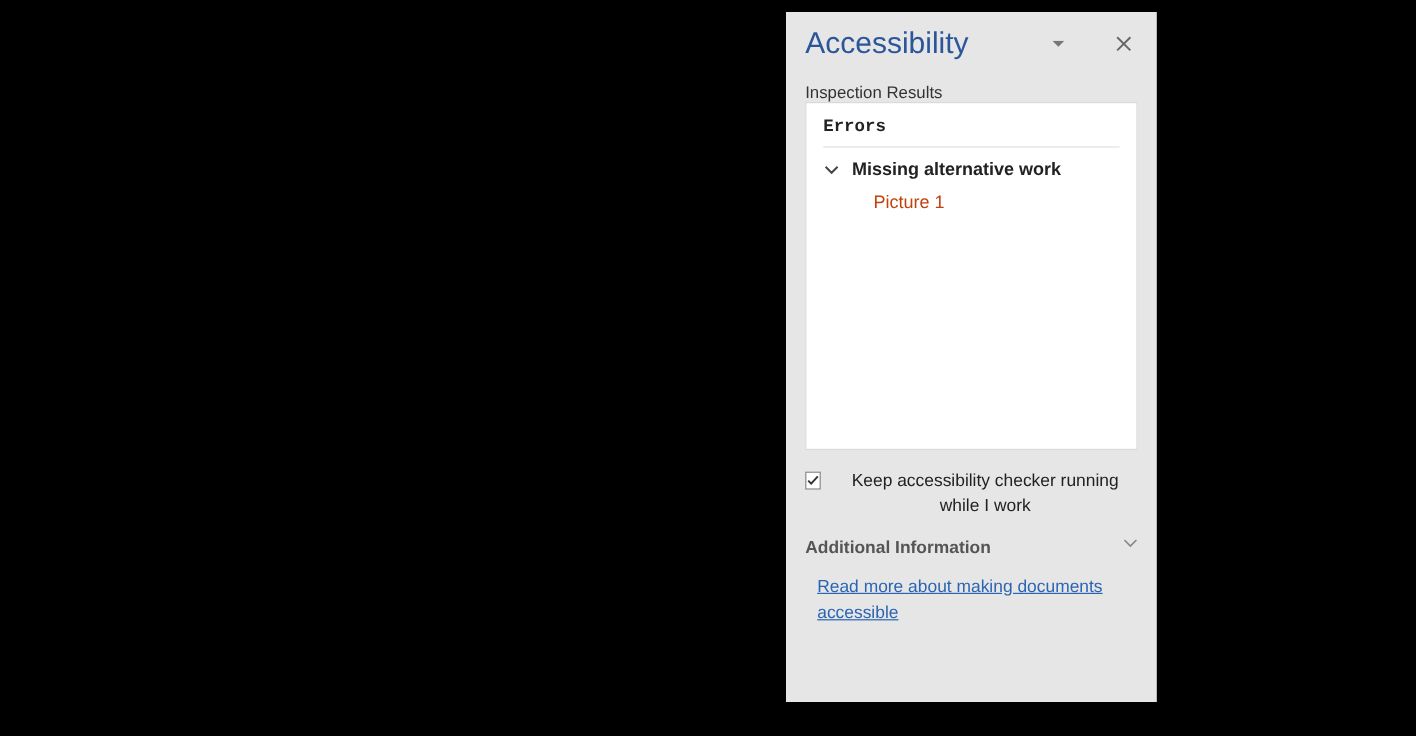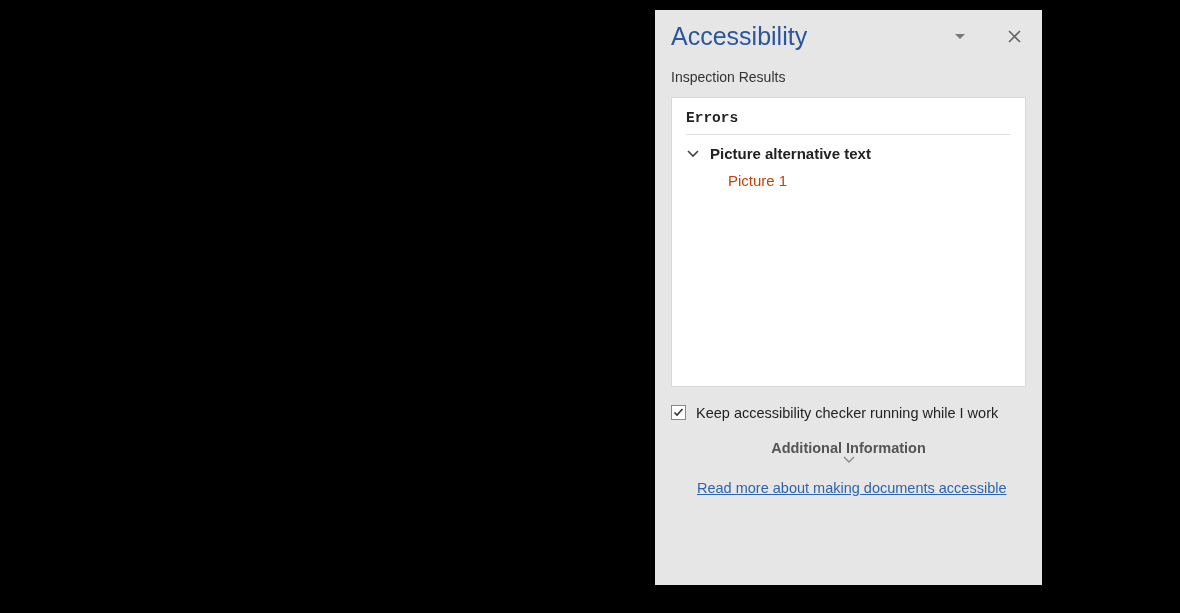--- a/index.html
+++ b/index.html
@@ -12,21 +12,21 @@
       height: 613px;
       background: #000;
       font-family: "Segoe UI", Arial, sans-serif;
       position: relative;
       overflow: hidden;
     }
     .pane {
       position: absolute;
       left: 655px;
       top: 10px;
-      width: 387px;
+      width: 309px;
       height: 575px;
       background: #e6e6e6;
       display: flex;
       flex-direction: column;
     }
     .pane-header {
       display: flex;
       align-items: center;
       padding: 12px 14px 8px 16px;
     }
@@ -45,21 +45,21 @@
       color: #666;
       cursor: pointer;
     }
     .header-icon + .header-icon {
       margin-left: 26px;
     }
     .header-icon svg {
       display: block;
     }
     .section-label {
-      padding: 10px 16px 12px 16px;
+      padding: 10px 16px 0 16px;
       font-size: 14px;
       color: #333;
     }
     .results-box {
       margin: 0 16px 10px 16px;
       background: #fff;
       border: 1px solid #d9d9d9;
       height: 290px;
       padding: 10px 14px;
     }
@@ -124,38 +124,35 @@
     }
     .checkbox-label {
       font-size: 14.5px;
       color: #222;
       line-height: 1.45;
       max-width: 320px;
       text-align: center;
     }
     .add-info-row {
       display: flex;
-      align-items: center;
       padding: 6px 16px 6px 16px;
       cursor: pointer;
-      flex-direction: column;
     }
     .add-info-title {
       flex: 1;
       font-weight: 700;
       font-size: 14.5px;
       color: #555;
     }
     .add-info-chevron {
       color: #888;
       display: flex;
     }
     .link-row {
       padding: 8px 20px 0 26px;
-      margin-left: 16px;
     }
     .link {
       color: #2b65b2;
       font-size: 14.5px;
       text-decoration: underline;
       cursor: pointer;
       display: inline-block;
       line-height: 1.5;
       max-width: 320px;
     }
@@ -182,21 +179,21 @@
 
   <div class="results-box">
     <div class="errors-heading">Errors</div>
     <div class="error-group">
       <div class="group-row">
         <span class="group-chevron">
           <svg width="12" height="8" viewBox="0 0 12 8">
               <path d="M1 1 L6 6 L11 1" stroke="#444" stroke-width="1.6" fill="none"></path>
             </svg>
         </span>
-        <span class="group-title">Picture alternative text</span>
+        <span class="group-title">Missing alternative work</span>
       </div>
       <div class="group-items">
         <div class="group-item">Picture 1</div>
       </div>
     </div>
   </div>
 
   <div class="checkbox-row">
     <div class="checkbox">
       <svg width="11" height="11" viewBox="0 0 11 11">

